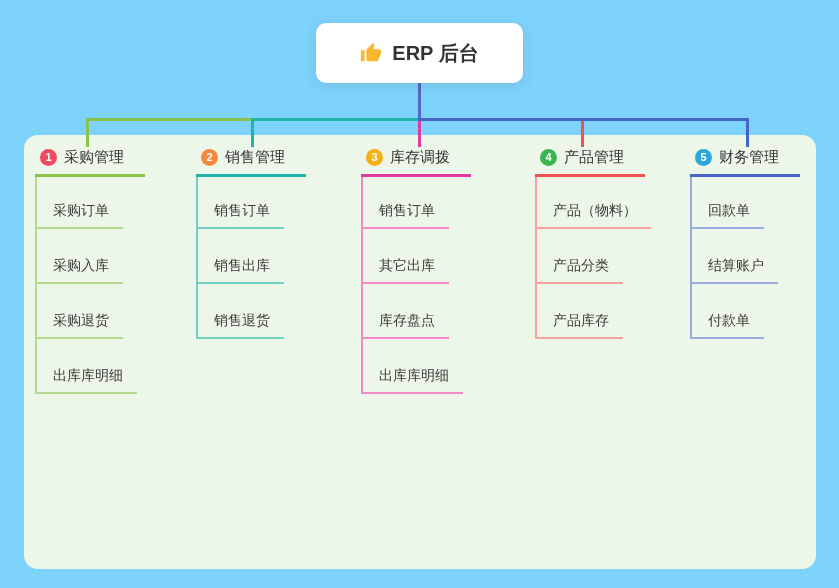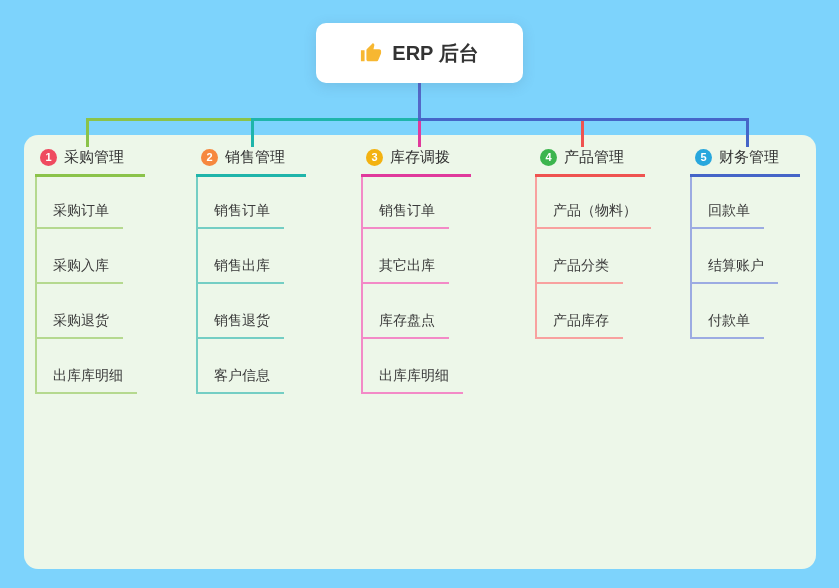--- a/index.html
+++ b/index.html
@@ -151,23 +151,20 @@
       <div class="items">
         <div class="item">
           <span>销售订单</span>
         </div>
         <div class="item">
           <span>销售出库</span>
         </div>
         <div class="item">
           <span>销售退货</span>
         </div>
-        <div class="item">
-          <span>客户信息</span>
-        </div>
       </div>
     </div>
     <div class="branch" style="left: 361px; --c: #e03a9c; --sub: #f38ac7;">
       <div class="branch-header">
         <span class="badge" style="background: rgb(243, 178, 17);">3</span>
         <span class="btitle">库存调拨</span>
       </div>
       <div class="items">
         <div class="item">
           <span>销售订单</span>

